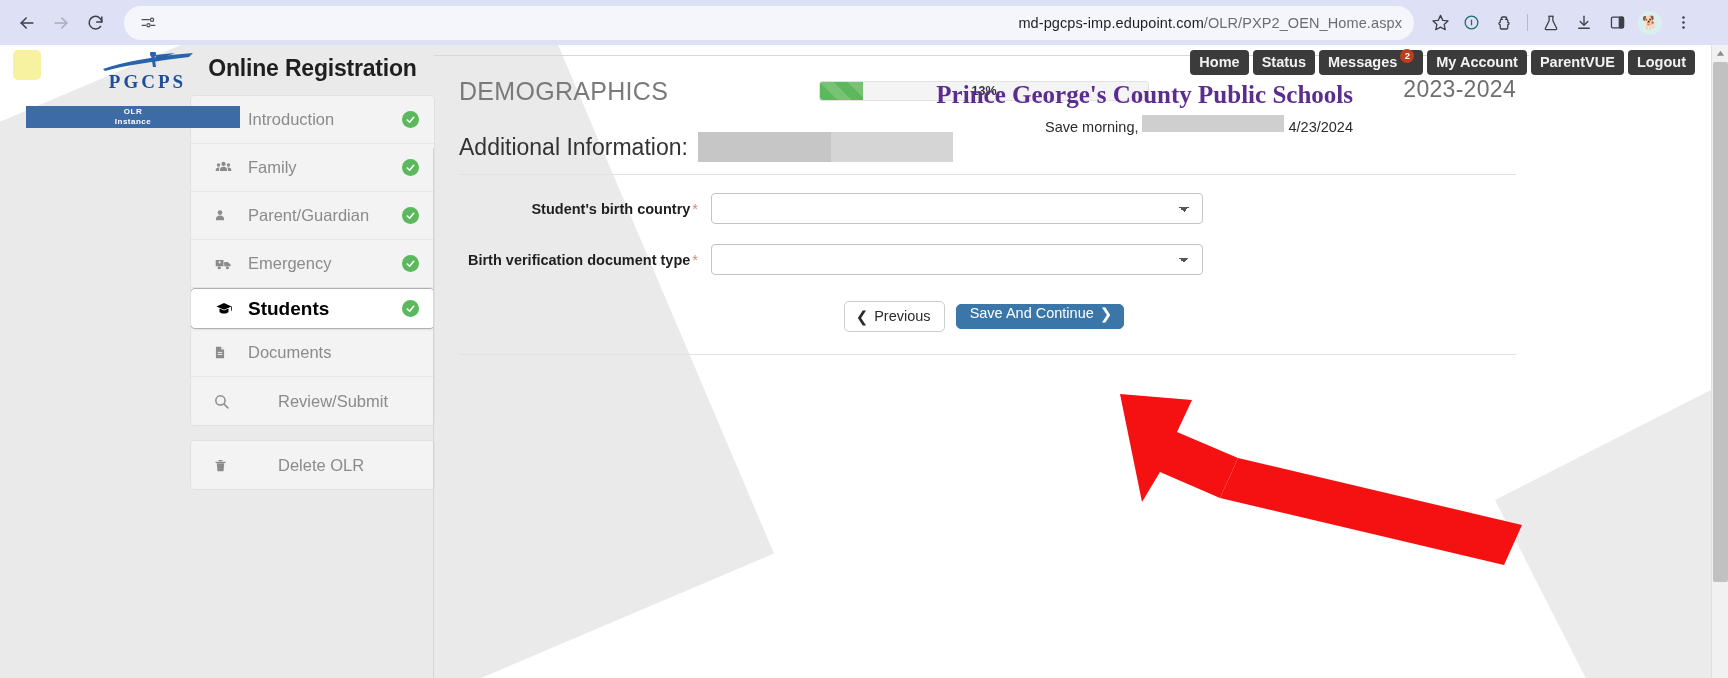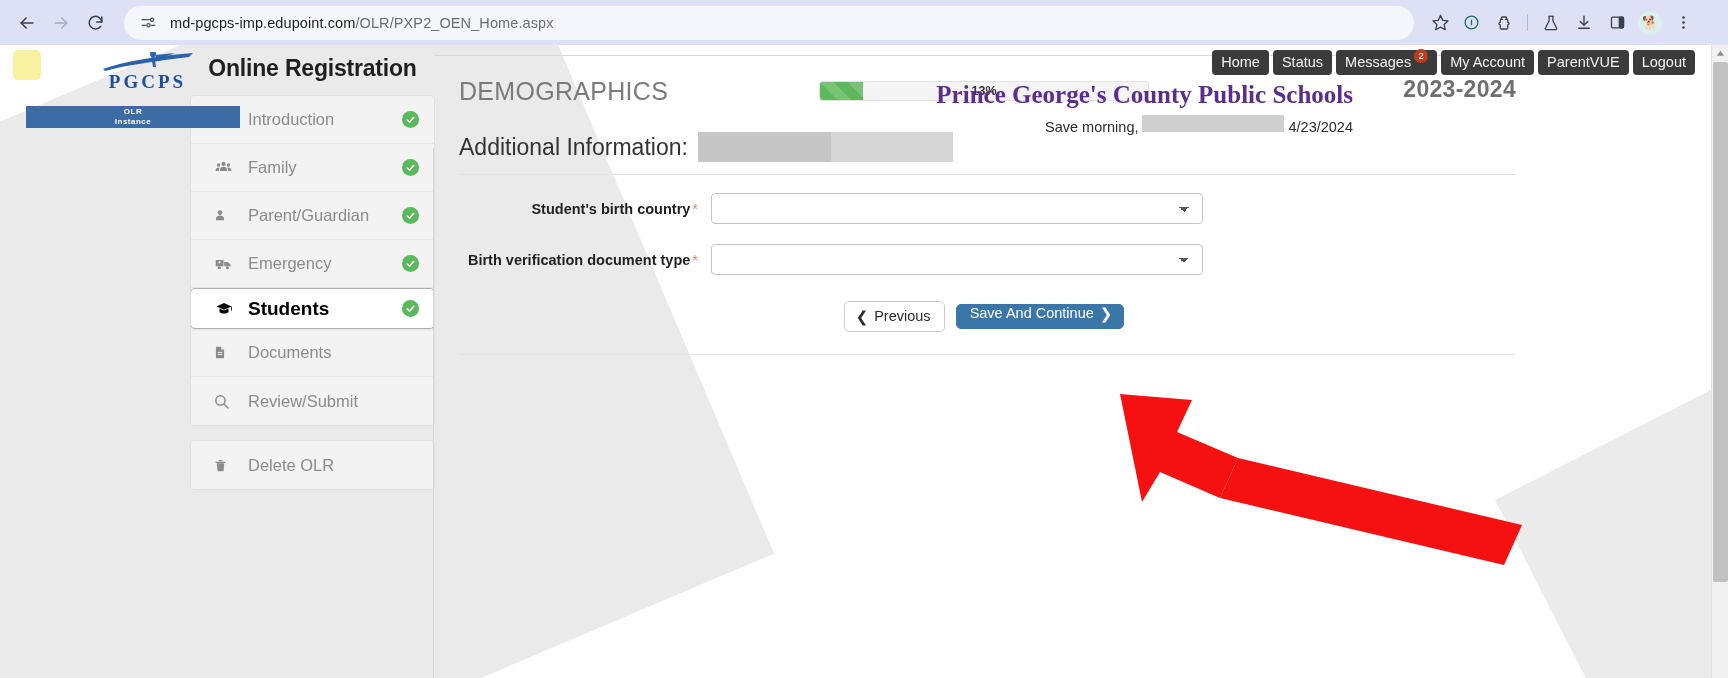--- a/index.html
+++ b/index.html
@@ -30,20 +30,21 @@
 
   .omnibox {
     flex: 1 1 auto;
     height: 34px;
     margin-left: 12px; margin-right: 10px;
     background: #f5f6fb;
     border-radius: 18px;
     display: flex; align-items: center;
     padding: 0 12px;
     max-width: 1290px;
+    justify-content: space-between;
   }
   .omnibox-icon {
     width: 24px; height: 24px;
     border-radius: 50%;
     display: flex; align-items: center; justify-content: center;
     margin-right: 10px;
     flex: 0 0 auto;
   }
   .omnibox-url {
     font-size: 14.5px;
@@ -105,20 +106,21 @@
     transform-origin: top left;
     z-index: 0;
   }
 
   
   .topnav {
     position: absolute;
     top: 5px; right: 33px;
     display: flex; gap: 4px;
     z-index: 20;
+    font-weight: bold;
   }
   .topnav a {
     background: #3b3b3b;
     color: #f2f2f2;
     font-size: 14.5px;
     padding: 4px 9px 5px 9px;
     border-radius: 4px;
     text-decoration: none;
     display: inline-flex; align-items: center;
     white-space: nowrap;
@@ -226,21 +228,21 @@
   }
   .menu-item {
     display: flex; align-items: center;
     height: 48px;
     padding: 0 15px 0 22px;
     border-bottom: 1px solid #e6e6e6;
     color: #8b8b8b;
     font-size: 16.5px;
     background: #f3f3f3;
   }
-  .menu-item:last-child { border-bottom: none; }
+  .menu-item:last-child { border-bottom: none; gap: 30px; }
   .menu-item .mi-icon {
     width: 26px; flex: 0 0 26px;
     display: flex; align-items: center; justify-content: flex-start;
     color: #8b8b8b;
     margin-right: 9px;
   }
   .menu-item .mi-label { flex: 1 1 auto; }
   .check {
     width: 17px; height: 17px; border-radius: 50%;
     background: #5cb85c;
@@ -310,21 +312,21 @@
   .progress-label {
     position: absolute; left: 0; right: 0; top: 0; bottom: 0;
     display: flex; align-items: center; justify-content: center;
     font-size: 12.5px; font-weight: bold; color: #333;
   }
   .school-year {
     position: absolute;
     right: 18px; top: 20px;
     font-size: 23px;
     color: #6f6f6f;
-    font-weight: bold;
+    font-weight: normal;
     letter-spacing: 0.3px;
   }
 
   .section-head {
     display: flex; align-items: center;
     padding: 14px 0 8px 25px;
   }
   .section-title {
     font-size: 23px;
     color: #333333;

